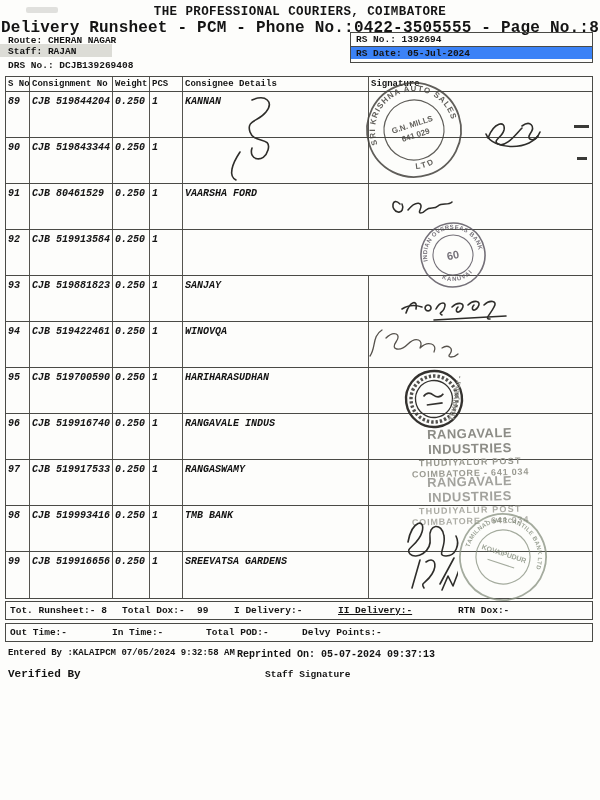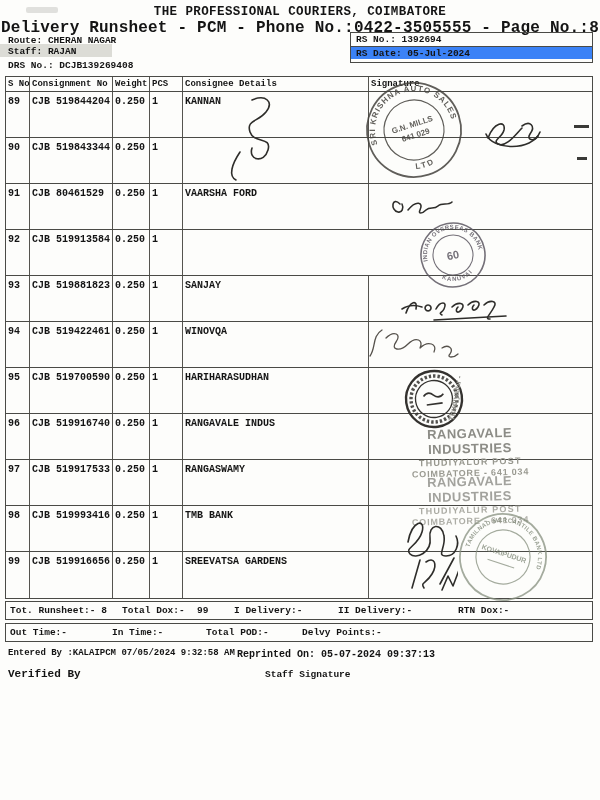--- a/index.html
+++ b/index.html
@@ -14,21 +14,21 @@
   .meta { font-size:9.5px; font-weight:700; white-space:nowrap; }
   .grayband { background:#dcdcd6; }
   .rsbox { left:350px; top:32px; width:243px; height:31px; border:1px solid #4a4a46; }
   .rsrow { height:13px; padding:1px 0 0 5px; font-size:9.5px; font-weight:700; white-space:nowrap; }
   .rsrow + .rsrow { border-top:1px solid #4a4a46; background:#3b82f6; }
 
   .tbl { left:5px; top:76px; width:588px; border:1px solid #4a4a46; background:transparent; }
   .thead, .trow { display:grid; grid-template-columns:24px 83px 37px 33px 186px 1fr; }
   .thead { height:15px; border-bottom:1px solid #4a4a46; }
   .thead > div { font-size:9px; font-weight:700; padding:2px 2px; border-right:1px solid #55544f; overflow:hidden; white-space:nowrap; }
-  .trow { height:46px; border-bottom:1px solid #4a4a46; }
+  .trow { height:46px; border-bottom:1px solid #4a4a46;font-style:italic; }
   .trow:last-child { border-bottom:none; }
   .trow > div { font-size:10px; font-weight:700; padding:4px 2px; border-right:1px solid #55544f; overflow:hidden; white-space:nowrap; }
   .thead > div:last-child, .trow > div:last-child { border-right:none; }
 
   .fbox { left:5px; width:588px; height:19px; border:1px solid #4a4a46; }
   .fbox span { position:absolute; top:3px; font-size:9.5px; font-weight:700; white-space:nowrap; }
   .fline { font-size:9px; font-weight:700; white-space:nowrap; }
 
   .ov { position:absolute; }
   .sig path { fill:none; stroke:#2e2d2a; stroke-width:1.6; stroke-linecap:round; stroke-linejoin:round; }
@@ -261,21 +261,21 @@
   </svg>
 
   <div class="ov tick" style="left:574px;top:125px;width:15px;height:3px;"></div>
   <div class="ov tick" style="left:577px;top:157px;width:10px;height:3px;"></div>
 
   <div class="abs fbox" style="top:601px;">
     <span style="left:4px;">Tot. Runsheet:- 8</span>
     <span style="left:116px;">Total Dox:-</span>
     <span style="left:191px;">99</span>
     <span style="left:228px;">I Delivery:-</span>
-    <span style="left:332px;">II Delivery:-</span>
+    <span style="left:332px;text-decoration:underline;">II Delivery:-</span>
     <span style="left:452px;">RTN Dox:-</span>
   </div>
 
   <div class="abs fbox" style="top:623px;">
     <span style="left:4px;">Out Time:-</span>
     <span style="left:106px;">In Time:-</span>
     <span style="left:200px;">Total POD:-</span>
     <span style="left:296px;">Delvy Points:-</span>
   </div>
 

